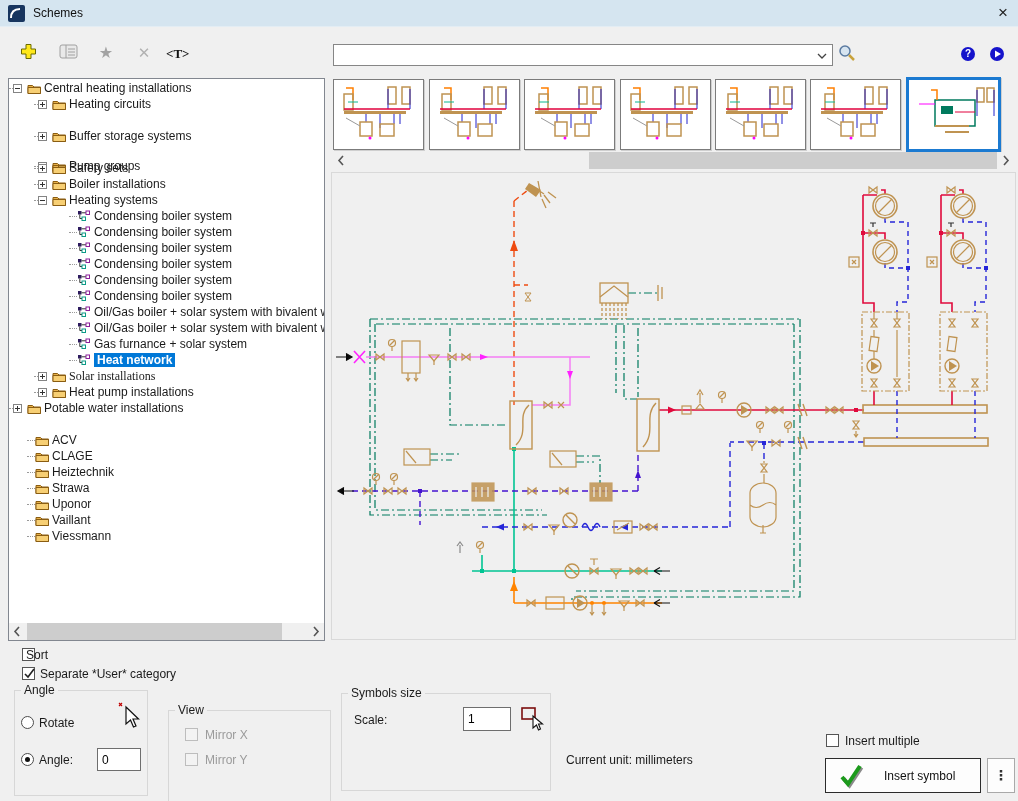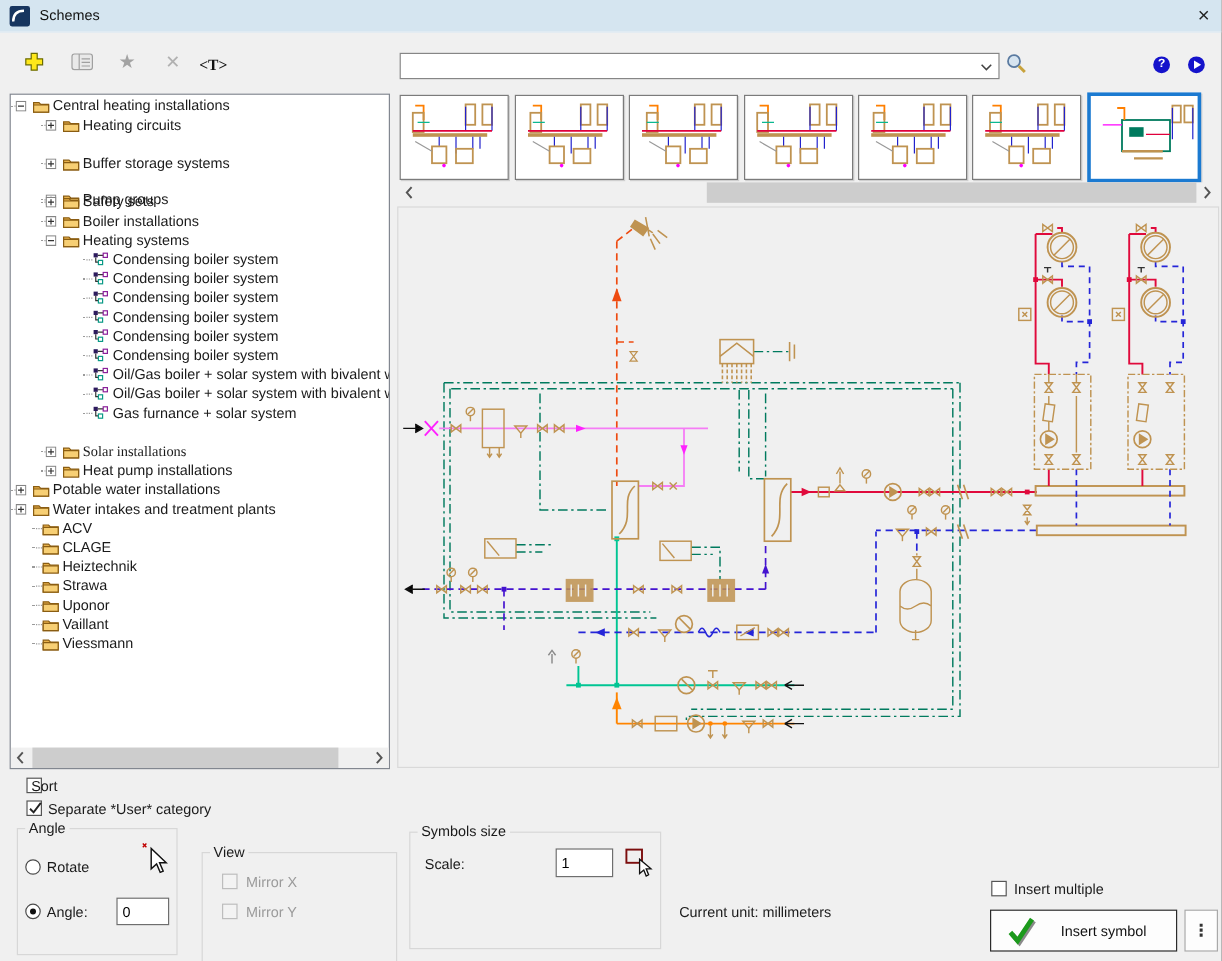--- a/index.html
+++ b/index.html
@@ -290,20 +290,30 @@
       <div class="tree-row" style="top: 257px;">
         <div class="stub" style="left: 60px; width: 8px;"></div>
         <svg width="13" height="12" style="position: absolute; left: 68px; top: 2px;">
           <rect x="1" y="1" width="3.5" height="3.5" fill="#2d1b5e"></rect>
           <path d="M4.5,2.8 H9.5 M2.8,4.5 V8.5 H5" stroke="#333" fill="none"></path>
           <rect x="9" y="1" width="3.5" height="3.5" fill="#fff" stroke="#8a1f9a"></rect>
           <rect x="5" y="7" width="3.5" height="3.5" fill="#fff" stroke="#0a9a86"></rect>
         </svg>
         <span class="lbl" style="left: 85px;">Gas furnance + solar system</span>
       </div>
+      <div class="tree-row sel" style="top: 273px;">
+        <div class="stub" style="left: 60px; width: 8px;"></div>
+        <svg width="13" height="12" style="position: absolute; left: 68px; top: 2px;">
+          <rect x="1" y="1" width="3.5" height="3.5" fill="#2d1b5e"></rect>
+          <path d="M4.5,2.8 H9.5 M2.8,4.5 V8.5 H5" stroke="#333" fill="none"></path>
+          <rect x="9" y="1" width="3.5" height="3.5" fill="#fff" stroke="#8a1f9a"></rect>
+          <rect x="5" y="7" width="3.5" height="3.5" fill="#fff" stroke="#0a9a86"></rect>
+        </svg>
+        <span class="lbl" style="left: 85px;">Heat network</span>
+      </div>
       <div class="tree-row" style="top: 289px; font-family: Liberation Serif, serif;">
         <div class="stub" style="left: 25px; width: 8px;"></div>
         <svg width="9" height="9" style="position: absolute; left: 29px; top: 4px;">
           <rect x="0.5" y="0.5" width="8" height="8" fill="#fff" stroke="#848484"></rect>
           <line x1="2" y1="4.5" x2="7" y2="4.5" stroke="#333"></line>
           <line x1="4.5" y1="2" x2="4.5" y2="7" stroke="#333"></line>
         </svg>
         <svg width="15" height="13" style="position: absolute; left: 43px; top: 2px;">
           <path d="M1,3.5 h4.5 l1.5,1.5 h6.5 v6.5 h-12.5 z" fill="#e8b14a" stroke="#8a5d12"></path>
           <path d="M1,5.5 h12.5 v6 h-12.5 z" fill="#f7cf74" stroke="#8a5d12"></path>
@@ -328,33 +338,20 @@
         <svg width="9" height="9" style="position: absolute; left: 4px; top: 4px;">
           <rect x="0.5" y="0.5" width="8" height="8" fill="#fff" stroke="#848484"></rect>
           <line x1="2" y1="4.5" x2="7" y2="4.5" stroke="#333"></line>
           <line x1="4.5" y1="2" x2="4.5" y2="7" stroke="#333"></line>
         </svg>
         <svg width="15" height="13" style="position: absolute; left: 18px; top: 2px;">
           <path d="M1,3.5 h4.5 l1.5,1.5 h6.5 v6.5 h-12.5 z" fill="#e8b14a" stroke="#8a5d12"></path>
           <path d="M1,5.5 h12.5 v6 h-12.5 z" fill="#f7cf74" stroke="#8a5d12"></path>
         </svg>
         <span class="lbl" style="left: 35px;">Potable water installations</span>
-      </div>
-      <div class="tree-row" style="top: 337px;">
-        <div class="stub" style="left: 0px; width: 8px;"></div>
-        <svg width="9" height="9" style="position: absolute; left: 4px; top: 4px;">
-          <rect x="0.5" y="0.5" width="8" height="8" fill="#fff" stroke="#848484"></rect>
-          <line x1="2" y1="4.5" x2="7" y2="4.5" stroke="#333"></line>
-          <line x1="4.5" y1="2" x2="4.5" y2="7" stroke="#333"></line>
-        </svg>
-        <svg width="15" height="13" style="position: absolute; left: 18px; top: 2px;">
-          <path d="M1,3.5 h4.5 l1.5,1.5 h6.5 v6.5 h-12.5 z" fill="#e8b14a" stroke="#8a5d12"></path>
-          <path d="M1,5.5 h12.5 v6 h-12.5 z" fill="#f7cf74" stroke="#8a5d12"></path>
-        </svg>
-        <span class="lbl" style="left: 35px;">Water intakes and treatment plants</span>
       </div>
       <div class="tree-row" style="top: 353px;">
         <div class="stub" style="left: 18px; width: 8px;"></div>
         <svg width="15" height="13" style="position: absolute; left: 26px; top: 2px;">
           <path d="M1,3.5 h4.5 l1.5,1.5 h6.5 v6.5 h-12.5 z" fill="#e8b14a" stroke="#8a5d12"></path>
           <path d="M1,5.5 h12.5 v6 h-12.5 z" fill="#f7cf74" stroke="#8a5d12"></path>
         </svg>
         <span class="lbl" style="left: 43px;">ACV</span>
       </div>
       <div class="tree-row" style="top: 369px;">

